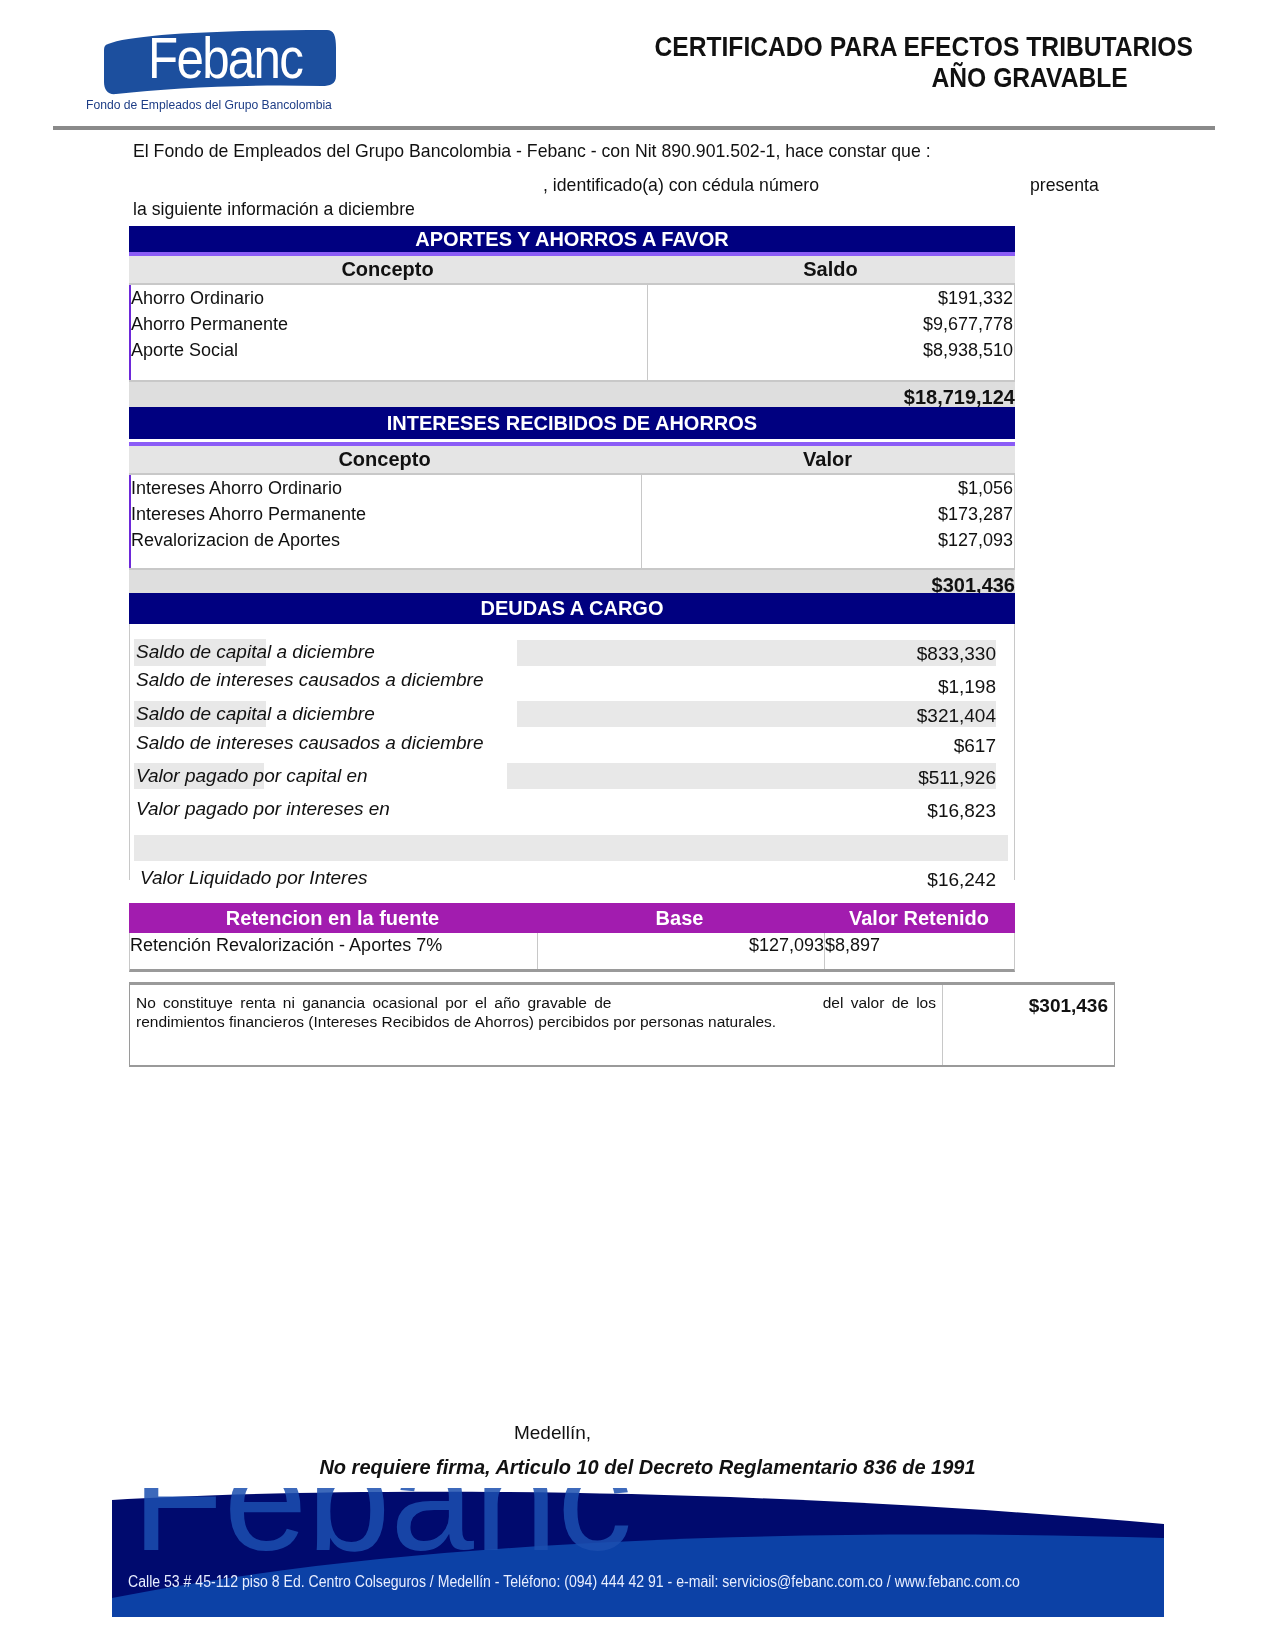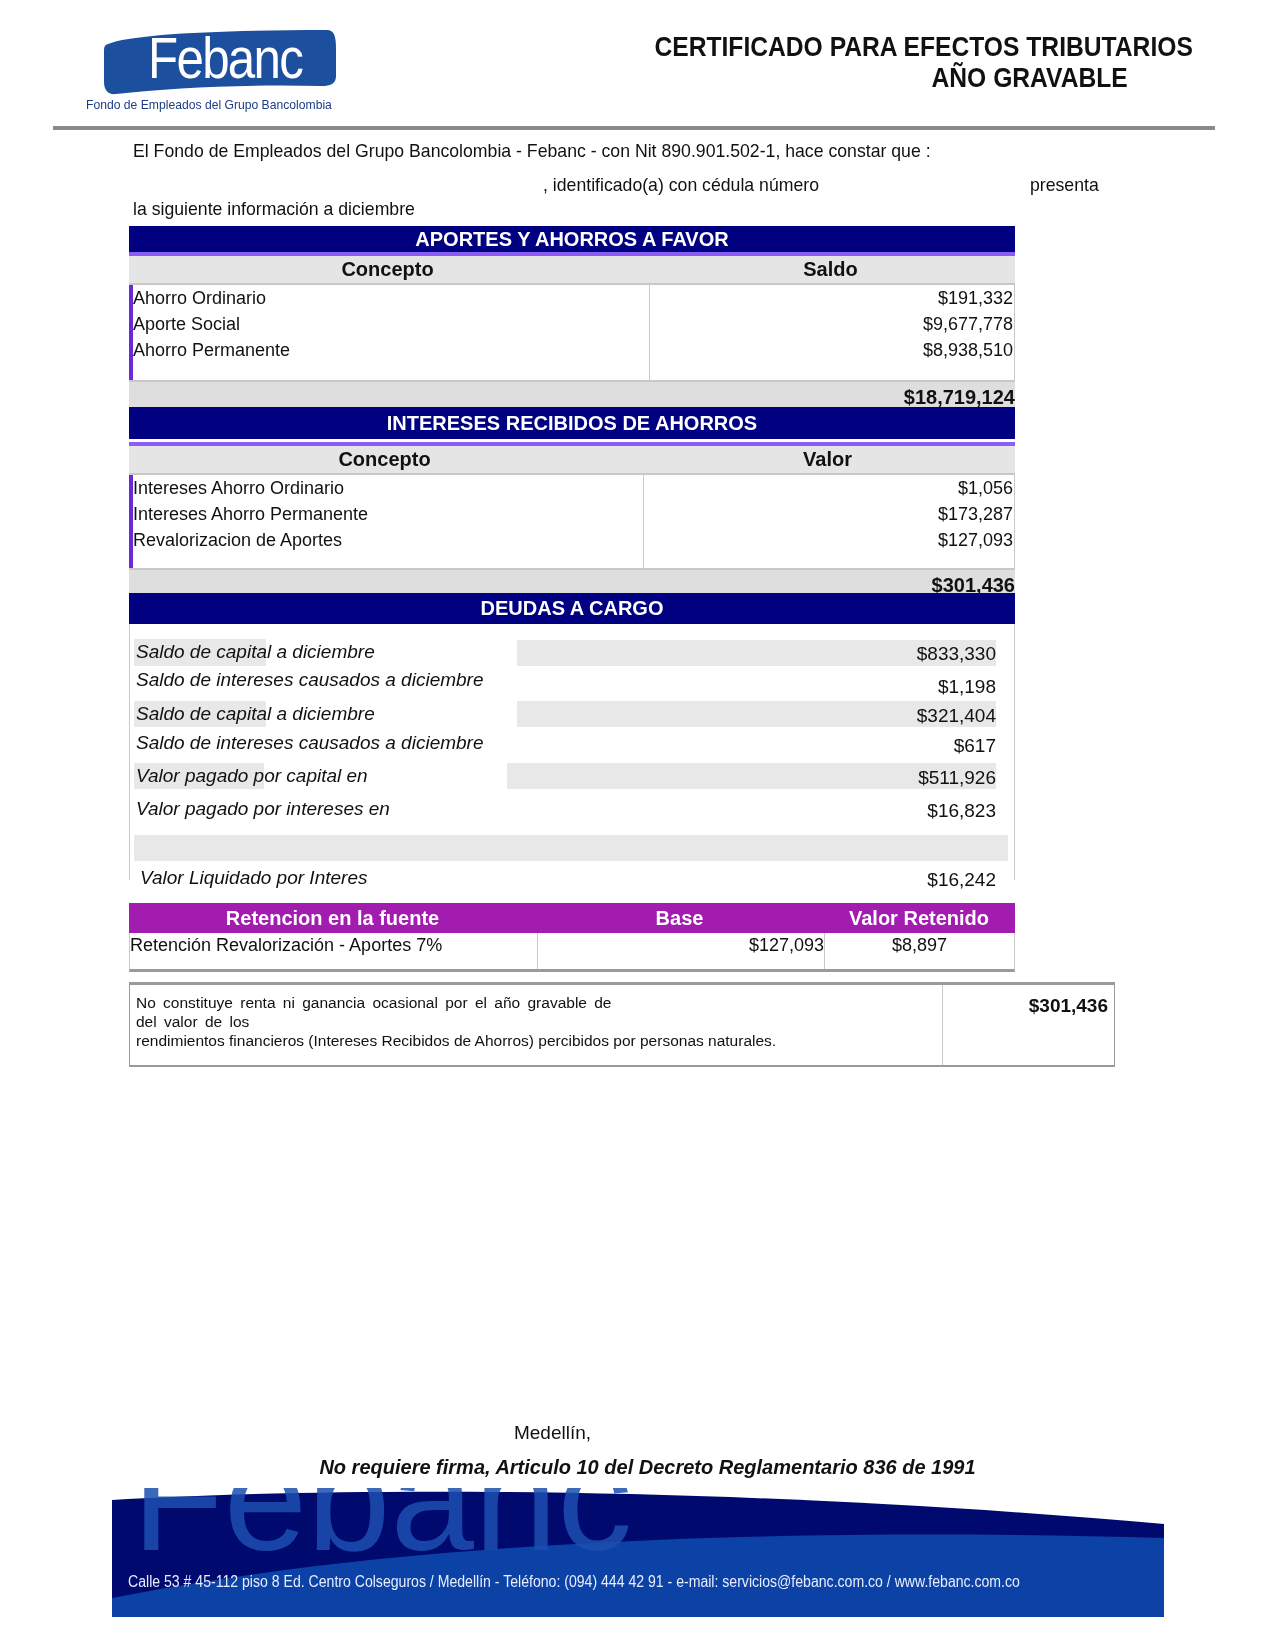--- a/index.html
+++ b/index.html
@@ -20,45 +20,45 @@
 
   .intro { left: 133px; font-size: 19px; white-space: nowrap; transform: scaleX(0.93); transform-origin: left top; }
 
   
   .tbl { left: 129px; width: 886px; }
   .sec-head { background: #000080; color: #fff; font-weight: bold; font-size: 20px; text-align: center;
               height: 26px; line-height: 26px; }
   .col-head { background: #e5e5e5; display: flex; font-weight: bold; font-size: 20px; height: 27px; line-height: 27px;
               border-top: 4px solid #8b5cf6; border-bottom: 2px solid #c8c8c8; }
   .col-head div { text-align: center; }
-  .body-grid { display: flex; border-left: 4px solid #6d28d9; border-right: 1px solid #c8c8c8; }
+  .body-grid { display: flex; border-left: 2px solid #6d28d9; border-right: 1px solid #c8c8c8; }
   .c-left { border-right: 1px solid #c8c8c8; }
   .row { height: 26px; line-height: 26px; font-size: 18px; white-space: nowrap; }
   .c-right .row { text-align: right; padding-right: 1px; }
   .total { background: #dedede; text-align: right; font-weight: bold; font-size: 20px; height: 27px; line-height: 30px;
            border-top: 2px solid #c8c8c8; border-bottom: 2px solid #e4e4ea; }
 
   .debt { border-left: 1px solid #c8c8c8; border-right: 1px solid #c8c8c8; position: relative; height: 256px; }
   .debt-row { position: absolute; left: 4px; right: 18px; height: 27px; font-size: 19px; font-style: italic; }
   .debt-row .lbl { position: absolute; left: 0; top: 2px; white-space: nowrap; padding: 0 2px; }
   .debt-row .val { position: absolute; right: 0; top: 4px; font-style: normal; }
   .shade { background: #e8e8e8; }
 
   .ret-head { display: flex; background: #a21caf; color: #fff; font-weight: bold; font-size: 20px; height: 30px; line-height: 30px; }
   .ret-head div { text-align: center; }
   .ret-row { display: flex; border-left: 1px solid #c8c8c8; border-right: 1px solid #c8c8c8; border-bottom: 3px solid #9a9a9a; height: 36px; font-size: 18px; }
   .ret-row div { padding-top: 2px; white-space: nowrap; }
   .ret-row .c1 { width: 407px; border-right: 1px solid #c8c8c8; }
   .ret-row .c2 { width: 286px; text-align: right; border-right: 1px solid #c8c8c8; }
-  .ret-row .c3 { flex: 1; text-align: center; }
+  .ret-row .c3 { flex: 1; text-align: left; }
 
   .note { left: 129px; top: 982px; width: 984px; height: 80px; border: 1px solid #9a9a9a; border-top: 3px solid #9a9a9a;
           border-bottom: 2px solid #9a9a9a; display: flex; }
   .note .txt { width: 800px; padding: 8px 6px; font-size: 15.5px; line-height: 19px; border-right: 1px solid #c8c8c8; text-align: justify; }
-  .note .txt span { display: block; flex-direction: column; }
+  .note .txt span { display: block; }
   .note .amt { flex: 1; text-align: right; font-weight: bold; font-size: 19px; padding: 10px 6px 0 0; }
 
   .city { left: 0; width: 1105px; text-align: center; top: 1422px; font-size: 19px; }
   .legal { left: 0; width: 1275px; text-align: center; top: 1456px; font-size: 20px; font-weight: bold; font-style: italic; padding-left: 20px; box-sizing: border-box; }
 
   .footer { left: 112px; top: 1488px; width: 1052px; height: 129px; }
   .footer-text { left: 128px; top: 1573px; color: #e8eeff; font-size: 16px; white-space: nowrap; transform: scaleX(0.88); transform-origin: left top; }
 </style>
 </head>
 <body>
@@ -83,22 +83,22 @@
 
 <div class="abs tbl" style="top:226px;">
   <div class="sec-head">APORTES Y AHORROS A FAVOR</div>
   <div class="col-head">
     <div style="width:517px;">Concepto</div>
     <div style="flex:1;">Saldo</div>
   </div>
   <div class="body-grid" style="height:95px;">
     <div class="c-left" style="width:516px;">
       <div class="row">Ahorro Ordinario</div>
+      <div class="row">Ahorro Permanente</div>
       <div class="row">Aporte Social</div>
-      <div class="row">Ahorro Permanente</div>
     </div>
     <div class="c-right" style="flex:1;">
       <div class="row">$191,332</div>
       <div class="row">$9,677,778</div>
       <div class="row">$8,938,510</div>
     </div>
   </div>
   <div class="total">$18,719,124</div>
 </div>
 

